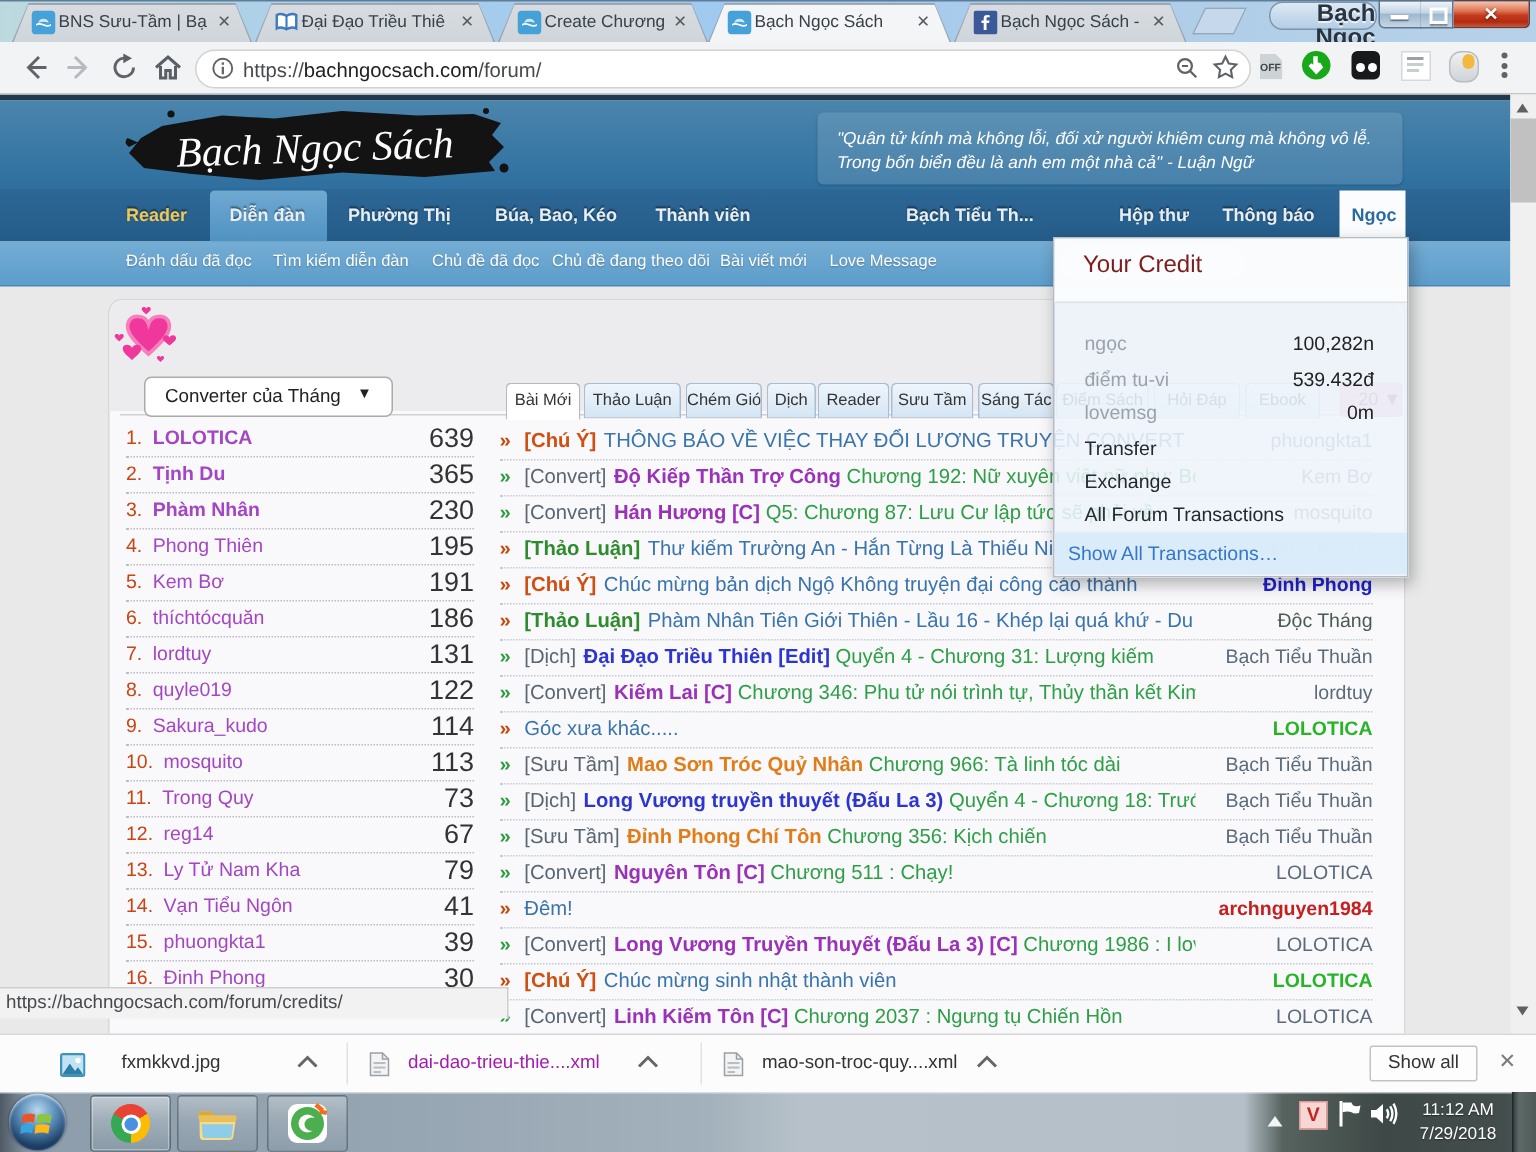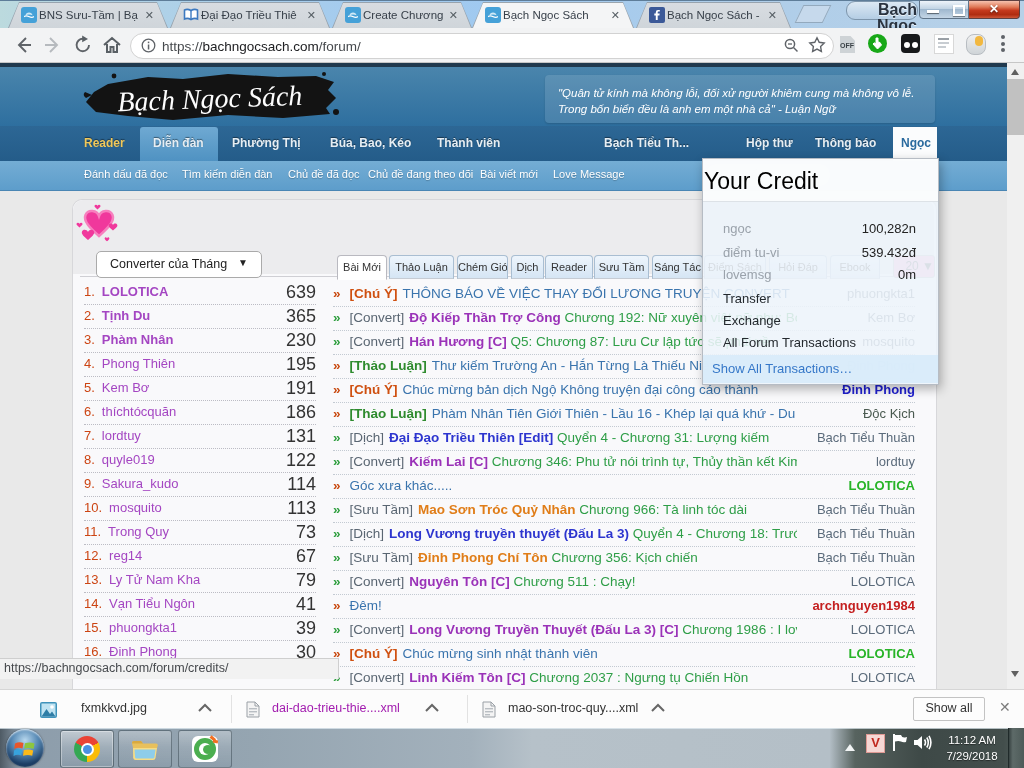--- a/index.html
+++ b/index.html
@@ -284,21 +284,21 @@
 <div class="mr" style="top:291px">
       <span class="tw"><span class="ah">»</span><span class="tgt">[Thảo Luận]</span><span class="tb">Thư kiếm Trường An - Hắn Từng Là Thiếu Niên</span></span>
       <span class="u">Đinh Phong</span>
     </div>
 <div class="mr" style="top:315px">
       <span class="tw"><span class="ah">»</span><span class="tgc">[Chú Ý]</span><span class="tb">Chúc mừng bản dịch Ngộ Không truyện đại công cáo thành</span></span>
       <span class="u ub">Đinh Phong</span>
     </div>
 <div class="mr" style="top:339px">
       <span class="tw"><span class="ah">»</span><span class="tgt">[Thảo Luận]</span><span class="tb">Phàm Nhân Tiên Giới Thiên - Lầu 16 - Khép lại quá khứ - Du ng…</span></span>
-      <span class="u ud">Độc Kịch</span>
+      <span class="u ud">Độc Tháng</span>
     </div>
 <div class="mr" style="top:363px">
       <span class="tw"><span class="a">»</span><span class="tg">[Dịch]</span><b class="tbl">Đại Đạo Triều Thiên [Edit]</b> <span class="tg2">Quyển 4 - Chương 31: Lượng kiếm</span></span>
       <span class="u">Bạch Tiểu Thuần</span>
     </div>
 <div class="mr" style="top:387px">
       <span class="tw"><span class="a">»</span><span class="tg">[Convert]</span><b class="tp">Kiếm Lai [C]</b> <span class="tg2">Chương 346: Phu tử nói trình tự, Thủy thần kết Kim Đ…</span></span>
       <span class="u">lordtuy</span>
     </div>
 <div class="mr" style="top:411px">
@@ -337,21 +337,21 @@
       <span class="tw"><span class="a">»</span><span class="tg">[Convert]</span><b class="tp">Linh Kiếm Tôn [C]</b> <span class="tg2">Chương 2037 : Ngưng tụ Chiến Hồn</span></span>
       <span class="u">LOLOTICA</span>
     </div>
 
 <div class="ab" style="left:893px;top:192px;width:40px;height:21px;background:#f9a8d4;border:1px solid #bbb;border-radius:3px;font-size:12px;color:#555;text-align:right;line-height:20px">20 ▼</div>
 
 <div class="ab" style="left:706px;top:101px;width:124px;height:22px;background:#fff;border-radius:11px;font-size:12px;color:#888;line-height:22px"><span style="margin-left:12px">Tìm kiếm</span></div>
 
 <div class="ab" style="left:702px;top:95px;width:235px;height:225px;border:1px solid #b6bcc4;box-shadow:2px 4px 10px rgba(0,0,0,.3);background:rgba(237,244,250,.88)">
   <div class="ab" style="left:0;top:0;width:235px;height:42px;background:rgba(251,252,253,.93);border-bottom:1px solid #dde2e7">
-    <span class="ab" style="left:1px;top:9px;font-size:23px;color:#000000">Your Credit</span>
+    <span class="ab" style="left:19px;top:9px;font-size:16px;color:#7f1d1d">Your Credit</span>
       </div>
   <span class="cl" style="top:62px">ngọc</span>
       <span class="cv" style="top:62px">100,282n</span>
   <span class="cl" style="top:86px">điểm tu-vi</span>
       <span class="cv" style="top:86px">539.432đ</span>
   <span class="cl" style="top:108px">lovemsg</span>
       <span class="cv" style="top:108px">0m</span>
   <span class="ck" style="top:132px">Transfer</span>
   <span class="ck" style="top:154px">Exchange</span>
   <span class="ck" style="top:176px">All Forum Transactions</span>

